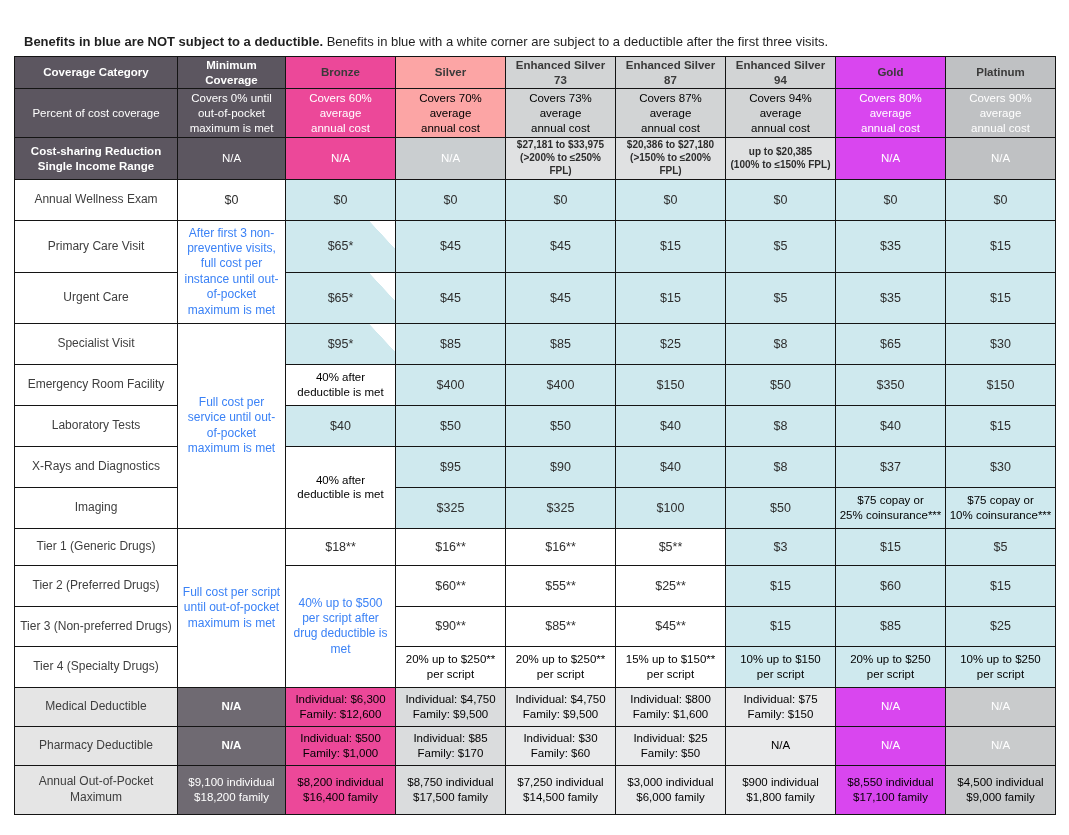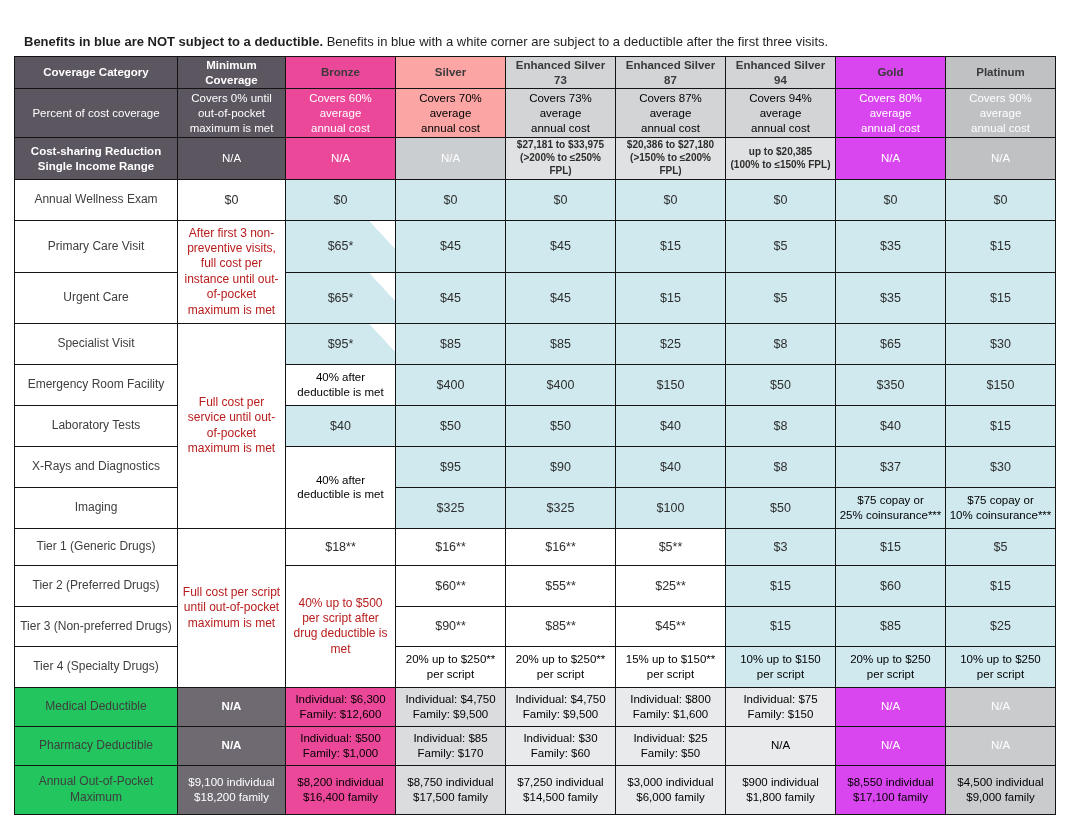--- a/index.html
+++ b/index.html
@@ -33,25 +33,25 @@
   .blue{background:#cfe9ee;}
   .white{background:#fff;}
   .wt{color:#fff;}
   .corner{background-color:#cfe9ee;background-image:linear-gradient(to left bottom,#fff 49%,rgba(255,255,255,0) 50%);background-size:26px 28px;background-repeat:no-repeat;background-position:right top;}
   .csr-silver{background:#caced0;}
   .csr-es{background:#e0e1e2;font-weight:bold;color:#2d2d2d;}
   .ded-silver{background:#dadcdd;}
   .ded-es{background:#e9eaeb;}
   .ded-plat{background:#c9cbcc;}
   .lbl{background:#fff;font-size:12px;color:#3e3e3e;}
-  .lbl2{background:#22c55e;margin-top:6px;}
+  .lbl2{background:#e5e5e5;margin-top:6px;}
   .val{font-size:12.5px;color:#2e2e2e;}
   .sm{font-size:11.5px;margin-top:15px;}
   .xs{font-size:10px;padding:0 1px;}
-  .mintxt{font-size:12px;color:#b91c1c;padding:0 6px;}
+  .mintxt{font-size:12px;color:#3b82f6;padding:0 6px;}
   
   .r22 td,.r22 th{height:22px;}
   .r46 td{height:46px;}
   .r38 td{height:38px;}
   .r49 td{height:49px;}
   .r48 td{height:48px;margin-top:24px;}
   .r34 td{height:34px;}
   .r37 td{height:37px;}
   .r36 td{height:36px;}
 </style>

